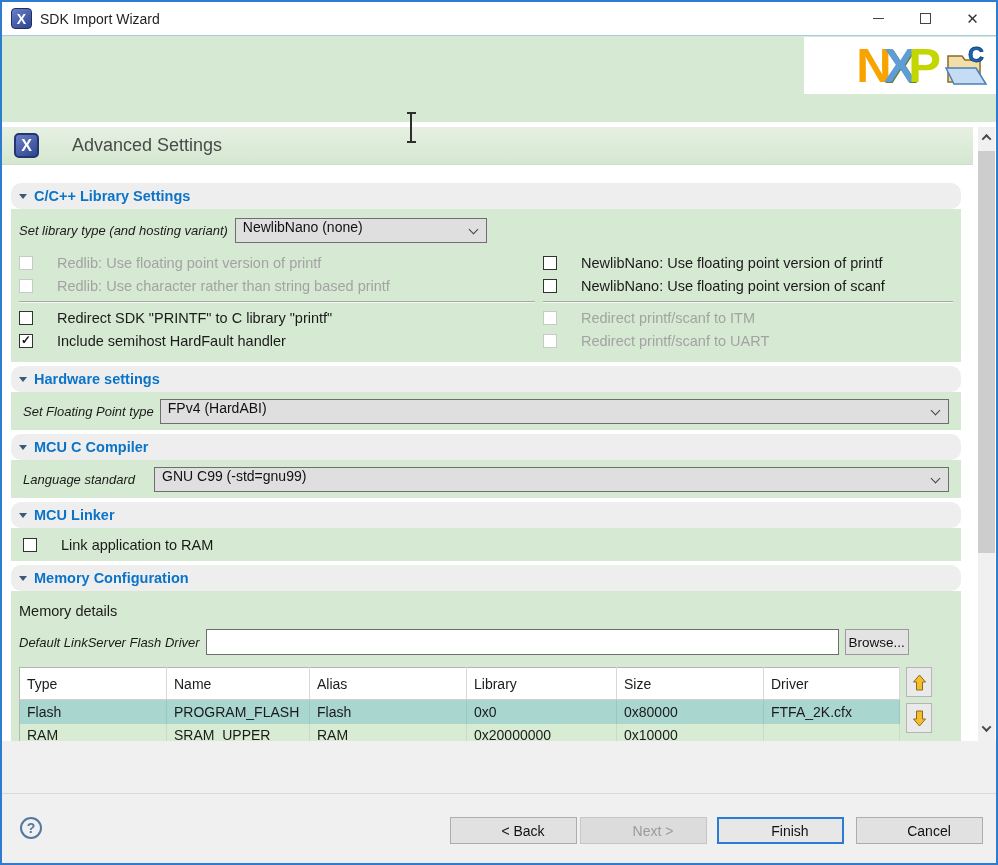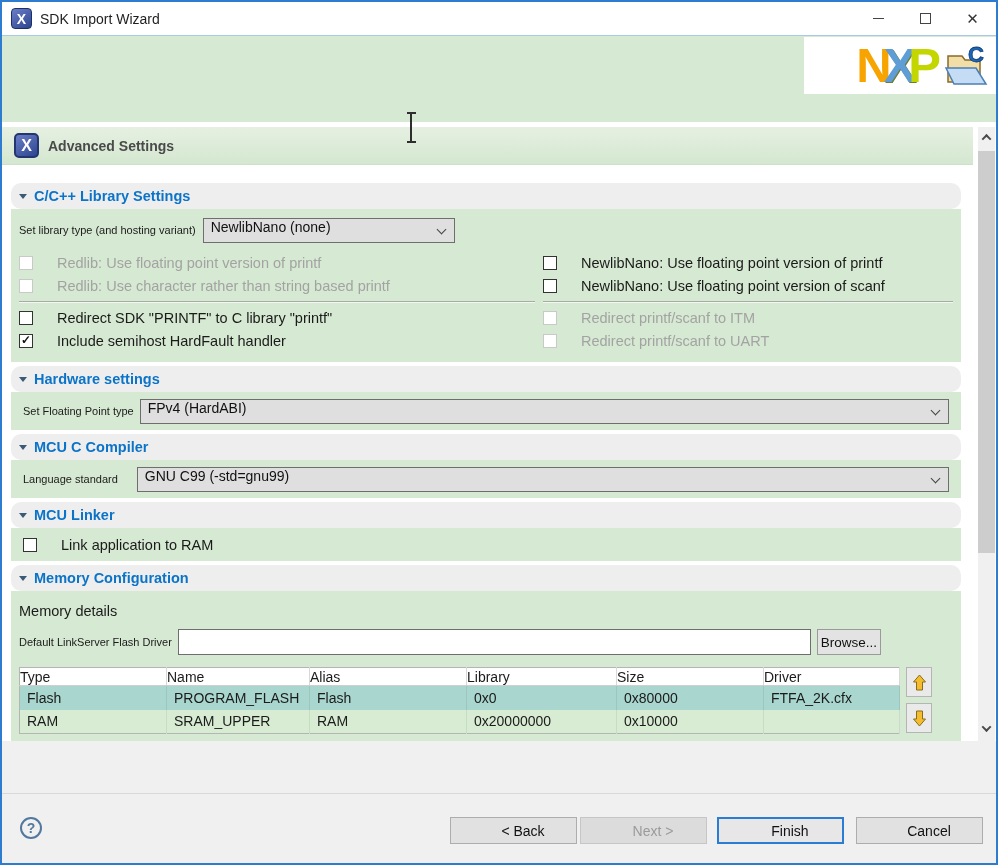--- a/index.html
+++ b/index.html
@@ -45,34 +45,34 @@
   .viewport { height:614px; background:#fff; display:flex; overflow:hidden; }
   .scroll-content { width:971px; overflow:hidden; }
 
   .form-header { height:38px; background:linear-gradient(180deg,#e6f0e2,#d4e7d0);
                  display:flex; align-items:center; padding-left:12px; gap:9px;
                  border-bottom:1px solid #cfe0ca; }
   .form-icon { width:25px; height:25px; border-radius:5px;
                background:linear-gradient(145deg,#6b7fc8,#2c458f); border:2px solid #24356f;
                color:#fff; font-weight:bold; font-size:16px;
                display:flex; align-items:center; justify-content:center; }
-  .form-title { font-size:14px; font-weight:bold; color:#4a4a4a; }
+  .form-title { font-size:18px; font-weight:normal; color:#4a4a4a;margin-left:24px; }
 
   .content { padding:18px 12px 0 9px; background:#fff; }
   .section { margin-bottom:4px; }
   .sec-header { height:26px; background:#eeeeee; display:flex; align-items:center;
                 padding-left:8px; gap:7px; cursor:default;border-radius:10px; }
   .twistie { width:0; height:0; border-left:4px solid transparent; border-right:4px solid transparent;
              border-top:5px solid #3b5a78; }
   .sec-title { color:#0c74c8; font-weight:bold; font-size:14.5px; }
   .sec-body { background:#d6e9d2; padding:6px 8px 10px 8px; }
   .sec-body.slim { padding:5px 12px; }
 
   .row { display:flex; align-items:center; }
-  .lbl { font-size:11px; color:#1b1b1b; white-space:nowrap; }
+  .lbl { font-size:13px; color:#1b1b1b; white-space:nowrap;font-style:italic; }
 
   .combo { height:25px; background:#dfdfdf; border:1px solid #6e6e6e; position:relative;
            display:flex; padding:0 24px 0 7px; font-size:14px; color:#111; }
   .combo .chev-d { position:absolute; right:9px; top:7px; width:7px; height:7px;
                    border-right:1.5px solid #444; border-bottom:1.5px solid #444;
                    transform:rotate(45deg); }
   .combo.grow { flex:1; }
 
   .cb-grid { display:grid; grid-template-columns:516px 1fr; column-gap:8px; margin-top:6px; }
   .cb-row { display:flex; align-items:center; gap:24px; height:23px; font-size:14.5px; color:#1b1b1b; }
@@ -88,22 +88,22 @@
   .driver-row { margin-top:4px; height:30px; display:flex; align-items:center; }
   .driver-input { width:633px; height:26px; background:#fff; border:1px solid #6e6e6e;
                   margin-left:6px; padding:0 6px; font-size:14px; color:#111; }
   .browse-btn { width:64px; height:26px; margin-left:6px; background:#e3e3e3;
                 border:1px solid #9a9a9a; font-size:13.5px; color:#111;
                 display:flex; align-items:center; justify-content:center; }
 
   .table-wrap { display:flex; margin-top:10px; }
   table.mtable { width:880px; table-layout:fixed; border-collapse:collapse;
                  background:#fff; border:1px solid #b5b5b5; }
-  .mtable th { height:18px; font-size:14px; font-weight:normal; color:#1b1b1b; text-align:left;
-               background:#fff; border-right:1px solid #d8d8d8;
+  .mtable th { height:32px; font-size:14px; font-weight:normal; color:#1b1b1b; text-align:left;
+               padding-left:7px; background:#fff; border-right:1px solid #d8d8d8;
                border-bottom:1px solid #cfcfcf; }
   .mtable td { height:24px; font-size:14px; color:#1b1b1b; padding-left:7px;
                border-right:1px solid rgba(0,0,0,0.07); }
   .mtable tr.sel td { background:#a9d6ce; }
   .mtable tr.alt td { background:#d8ecd4; }
   .move-btns { display:flex; flex-direction:column; gap:6px; margin-left:6px; }
   .move-btn { width:26px; height:30px; background:#eaeaea; border:1px solid #b5b5b5;
               display:flex; align-items:center; justify-content:center; }
 
   

